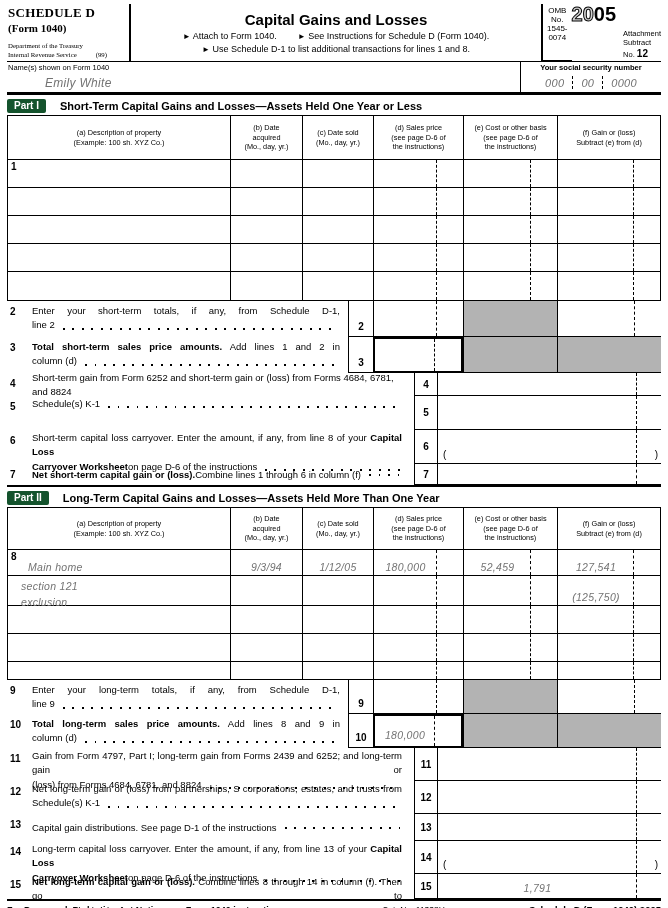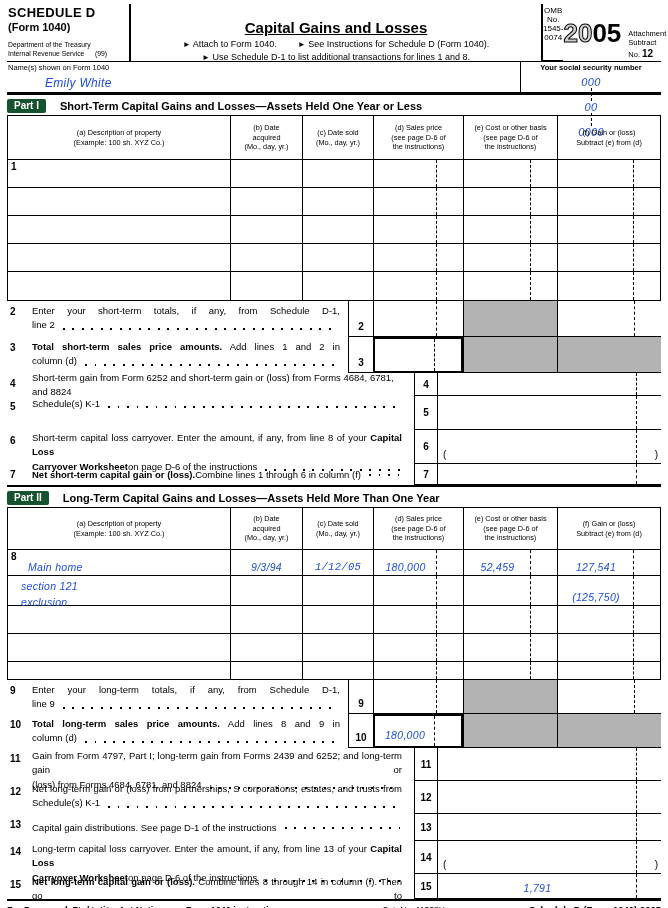--- a/index.html
+++ b/index.html
@@ -3,47 +3,47 @@
 <meta charset="utf-8">
 <style>
   * { margin: 0; padding: 0; box-sizing: border-box; }
   html, body { background: #fff; }
   body { font-family: "Liberation Sans", sans-serif; color: #000; }
   .page { width: 668px; height: 908px; background: #fff; position: relative; overflow: hidden; }
   .inner { width: 654px; margin: 4px auto 0 7px; }
 
   
   .hdr { display: flex; height: 58px; border-bottom: 1px solid #000; }
-  .hdr-left { width: 124px; border-right: 2px solid #000; padding: 1px 20px 0 1px; }
+  .hdr-left { width: 124px; border-right: 2px solid #000; padding: 1px 20px 0 1px; font-family: Liberation Serif, serif; }
   .sched-title { font-size: 13px; font-weight: bold; letter-spacing: .3px; }
   .form-number { font-size: 11px; font-weight: bold; margin-top: 1px; }
   .dept { font-size: 6.8px; margin-top: 8px; line-height: 1.3; }
   .dept-row2 { display: flex; justify-content: space-between; padding-right: 2px; }
   .hdr-center { flex: 1; text-align: center; padding-top: 1px; }
-  .main-title { font-size: 15px; font-weight: bold; margin-top: 14px; text-decoration: underline; }
+  .main-title { font-size: 15px; font-weight: bold; margin-top: 6px; }
   .instr { font-size: 9px; margin-top: 3px; }
   .instr .gap { display: inline-block; width: 16px; }
   .arrow { font-size: 8px; }
   .hdr-right { width: 120px; border-left: 2px solid #000; display: flex; }
   .omb { font-size: 8px; text-align: center; padding: 2px 0 1px; border-bottom: 1px solid #000; }
-  .year { text-align: center; font-size: 26px; font-weight: bold; line-height: 1; margin-top: 16px; }
+  .year { text-align: center; font-size: 20px; font-weight: bold; line-height: 1; margin-top: 0; }
   .y-outline { color: #cfcfcf; -webkit-text-stroke: 1px #000; }
   .att { font-size: 7.5px; line-height: 1.25; padding-left: 7px; margin-top: auto; padding-bottom: 1px; }
   .att b { font-size: 10px; }
 
   
   .namerow { display: flex; height: 33px; border-bottom: 3px solid #000; }
   .nameblock { flex: 1; padding: 1px 0 0 1px; position: relative; }
   .small-label { font-size: 7.5px; }
   .name-entry { position: absolute; left: 38px; bottom: 2px; }
-  .filled { font-style: italic; color: #1d4ed8; font-size: 10.5px; letter-spacing: .3px; }
+  .filled { font-style: italic; color: #737373; font-size: 10.5px; letter-spacing: .3px; }
   .name-entry.filled { font-size: 12px; }
   .ssnbox { width: 141px; border-left: 1.5px solid #000; text-align: center; padding-top: 1px; }
   .ssn-label { font-size: 7.6px; font-weight: bold; }
-  .ssnvals { display: flex; justify-content: center; align-items: center; margin-top: 4px; flex-direction: column; }
+  .ssnvals { display: flex; justify-content: center; align-items: center; margin-top: 4px; }
   .ssnvals .filled { font-size: 11px; }
   .ssep { border-left: 1px dashed #000; height: 13px; margin: 0 8px; }
 
   
   .band { display: flex; align-items: center; height: 17px; margin: 2px 0 1px; }
   .part-label { background: #14532d; color: #fff; font-weight: bold; font-size: 10px; padding: 1px 7px 2px; border-radius: 2px; }
   .band-title { font-weight: bold; font-size: 11px; margin-left: 14px; }
 
   
   .tbl { border: 1px solid #000; border-top-width: 1.5px; }
@@ -386,21 +386,21 @@
     <div>
       <div class="tr h26">
         <div class="td ca">
           <span class="rownum">8</span>
           <span class="entry-desc filled">Main home</span>
         </div>
         <div class="td cb">
               <span class="cellval filled" style="right:0;">9/3/94</span>
             </div>
         <div class="td cc">
-              <span class="cellval filled" style="right:0;font-family:Liberation Mono, monospace;">1/12/05</span>
+              <span class="cellval filled" style="right:0;">1/12/05</span>
             </div>
         <div class="td cd">
               <span class="cellval filled">180,000</span>
               <i class="cents"></i>
             </div>
         <div class="td ce">
               <span class="cellval filled">52,459</span>
               <i class="cents"></i>
             </div>
         <div class="td cf">

